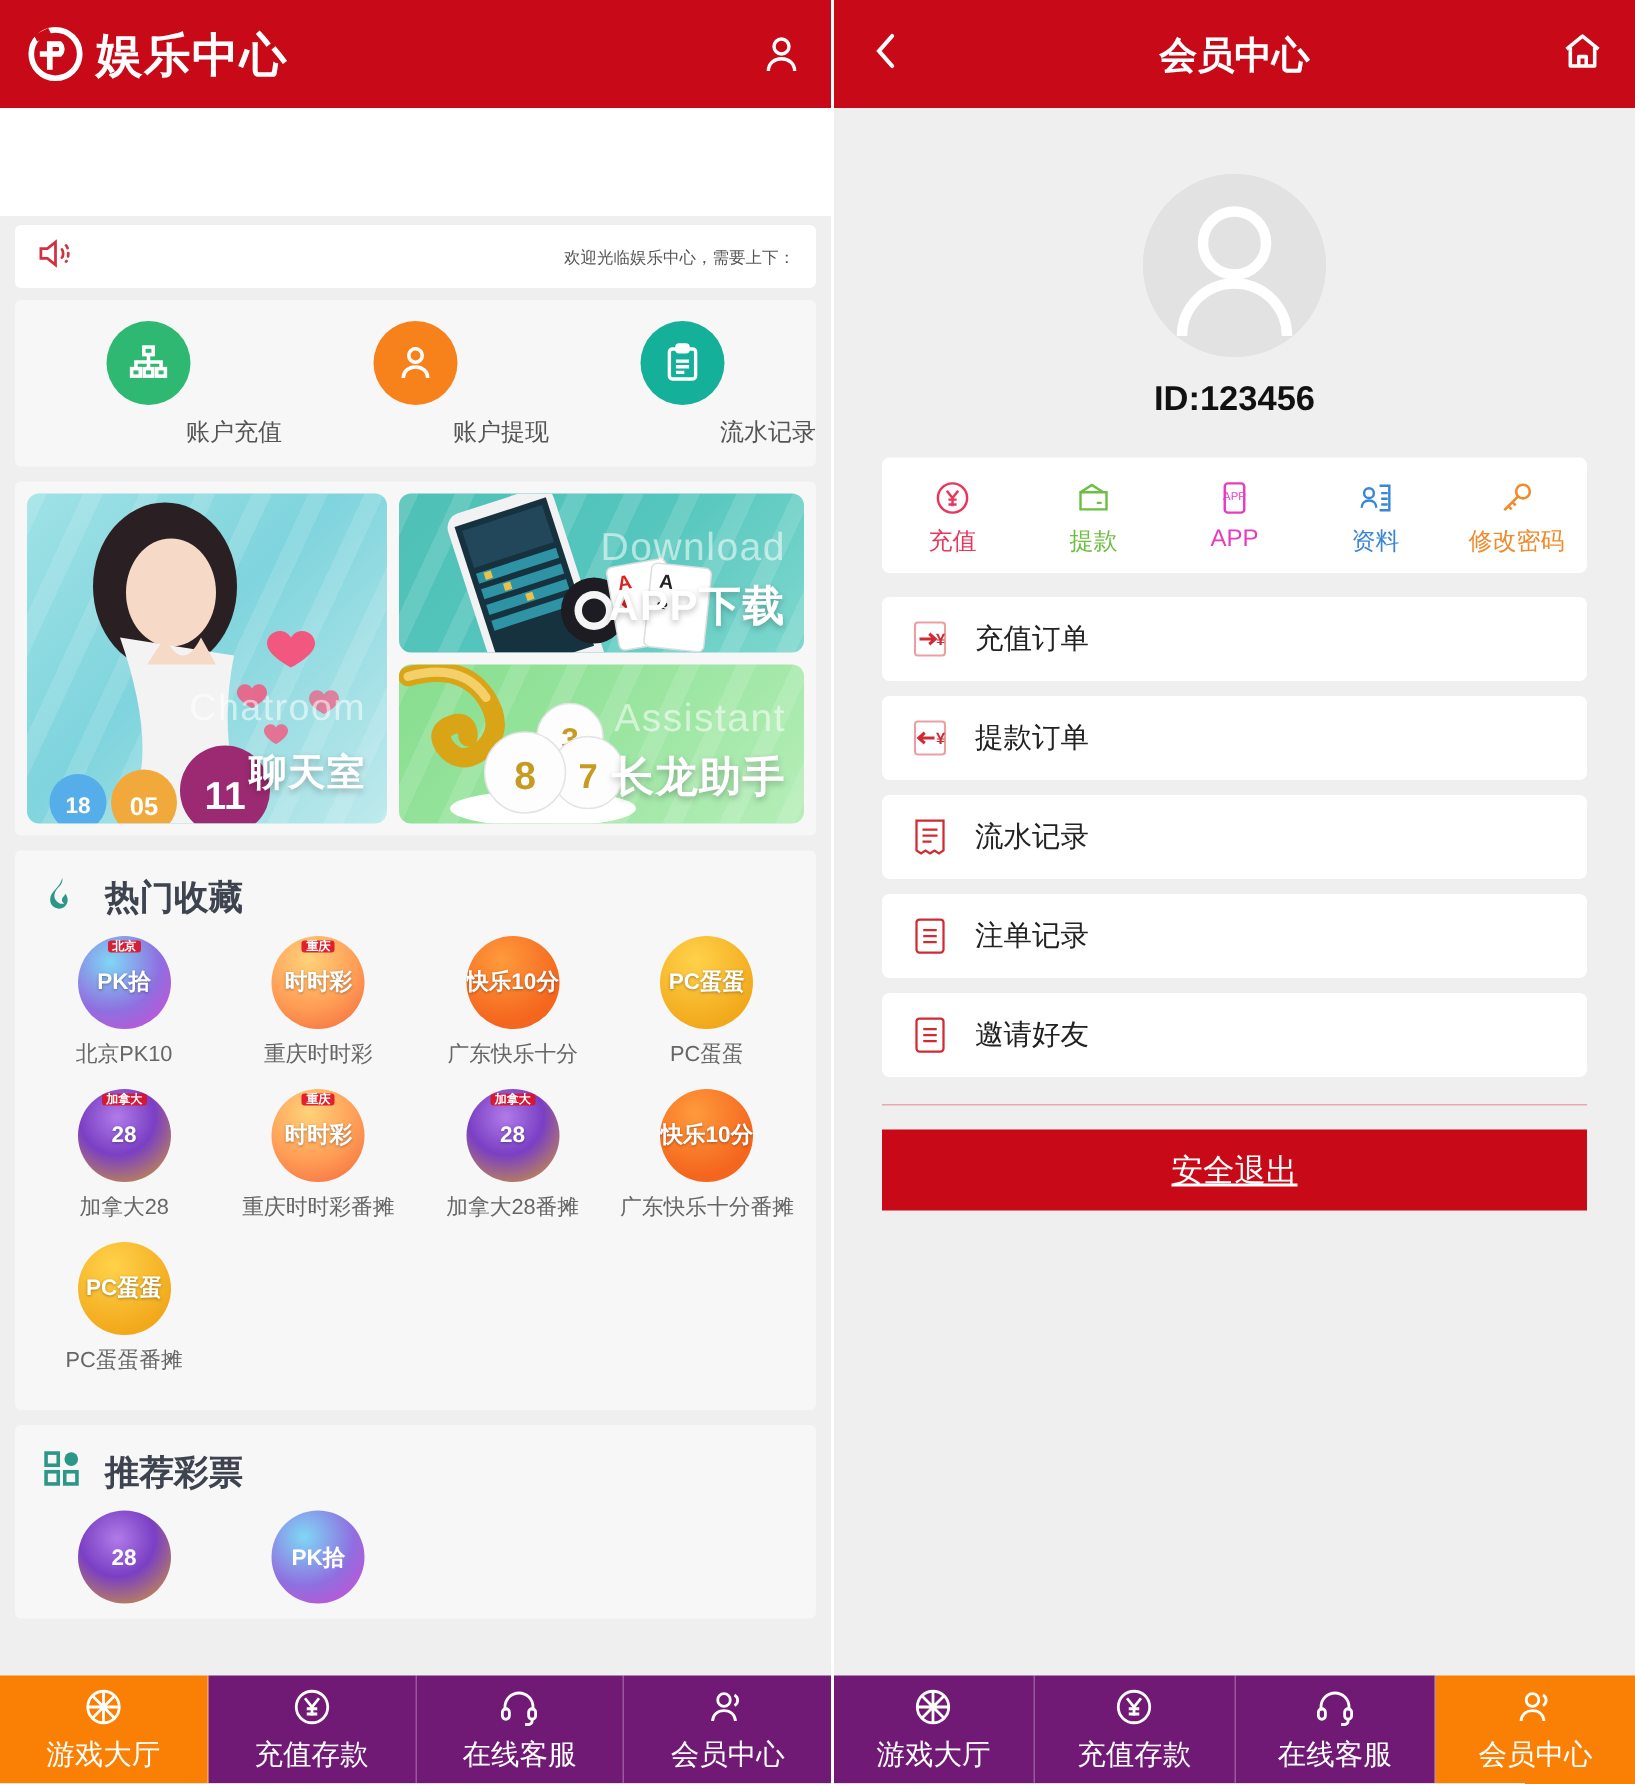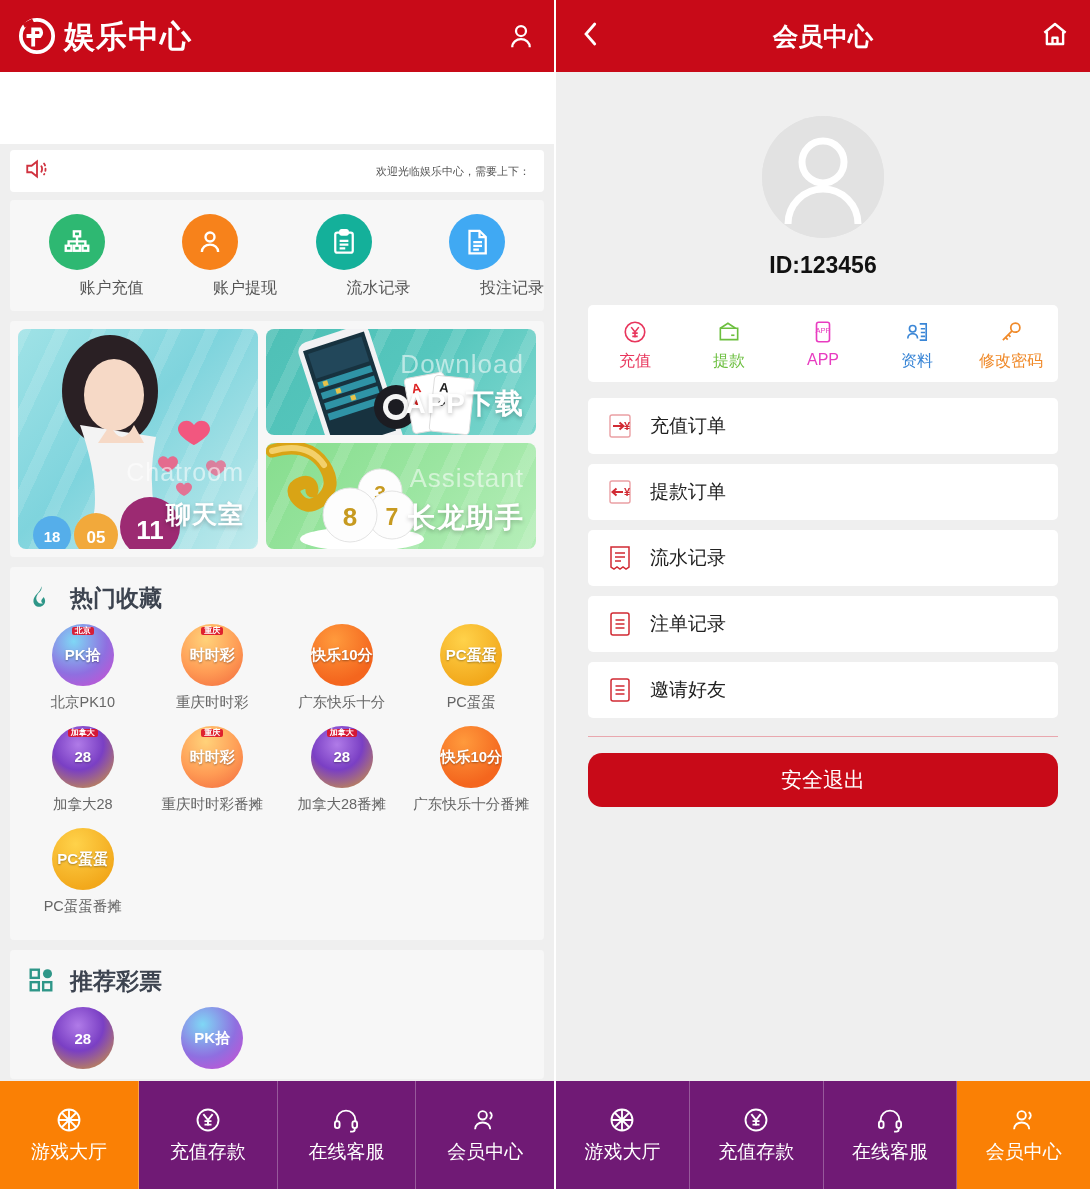--- a/index.html
+++ b/index.html
@@ -109,25 +109,25 @@
 
   .mlist { margin: 16px 32px 0 32px; }
   .mrow { background: #fff; border-radius: 5px; height: 56px; display: flex;
     align-items: center; padding: 0 18px; margin-bottom: 10px; }
   .mrow-ico { width: 28px; height: 30px; margin-right: 16px; display: flex;
     align-items: center; justify-content: center; }
   .mrow-label { font-size: 19px; color: #222; }
 
   .divider { margin: 18px 32px 0 32px; height: 1px; background: #e9a7ae; }
   .logout { margin: 16px 32px 0 32px; height: 54px; background: #c80a18; color: #fff;
-    border: none; border-radius: 14px; width: calc(100% - 64px); font-size: 21px;
-    font-family: inherit; cursor: pointer; }
+    border: none; border-radius: 0; width: calc(100% - 64px); font-size: 21px;
+    font-family: inherit; cursor: pointer; text-decoration: underline; }
 
   
-  .nav { position: absolute; left: 0; bottom: 0; width: 100%; height: 108px; display: flex; }
+  .nav { position: absolute; left: 0; bottom: 0; width: 100%; height: 72px; display: flex; }
   .nav-item { flex: 1; background: #701a75; color: #fff; display: flex; flex-direction: column;
     align-items: center; justify-content: center; gap: 4px;
     border-right: 1px solid rgba(255,255,255,.28); }
   .nav-item:last-child { border-right: none; }
   .nav-item.active { background: #fa8005; }
   .nav-ico { height: 30px; display: flex; align-items: center; }
   .nav-label { font-size: 19px; }
 </style>
 </head>
 <body>
@@ -192,30 +192,20 @@
       </div>
       <div class="quick-item">
         <div class="quick-circle" style="background:#14b09a">
           <svg viewBox="0 0 24 24" width="30" height="30" fill="none" stroke="#fff" stroke-width="1.8">
             <rect x="5" y="4.5" width="14" height="16" rx="1.6"></rect>
             <rect x="9" y="2.4" width="6" height="3.6" rx="1.2" fill="#fff"></rect>
             <path d="M8.5 11h7M8.5 14h7M8.5 17h4.5"></path>
           </svg>
         </div>
         <div class="quick-label">流水记录</div>
-      </div>
-      <div class="quick-item">
-        <div class="quick-circle" style="background:#40a9f3">
-          <svg viewBox="0 0 24 24" width="30" height="30" fill="none" stroke="#fff" stroke-width="1.8">
-            <path d="M6 3h8l5 5v13H6z"></path>
-              <path d="M14 3v5h5"></path>
-              <path d="M9 12h7M9 15h7M9 18h4.5"></path>
-          </svg>
-        </div>
-        <div class="quick-label">投注记录</div>
       </div>
     </div>
 
     <div class="banners">
       <div class="ban-left">
         <div class="ban-stripes"></div>
         <svg viewBox="0 0 240 220" width="240" height="220" style="position:absolute;inset:0">
           <ellipse cx="92" cy="62" rx="48" ry="56" fill="#2a2024"></ellipse>
           <ellipse cx="96" cy="66" rx="30" ry="36" fill="#f6d9c6"></ellipse>
           <path d="M62 96 q30 86 0 124 h86 q-22-52 -10-112z" fill="#f3f3f3"></path>

